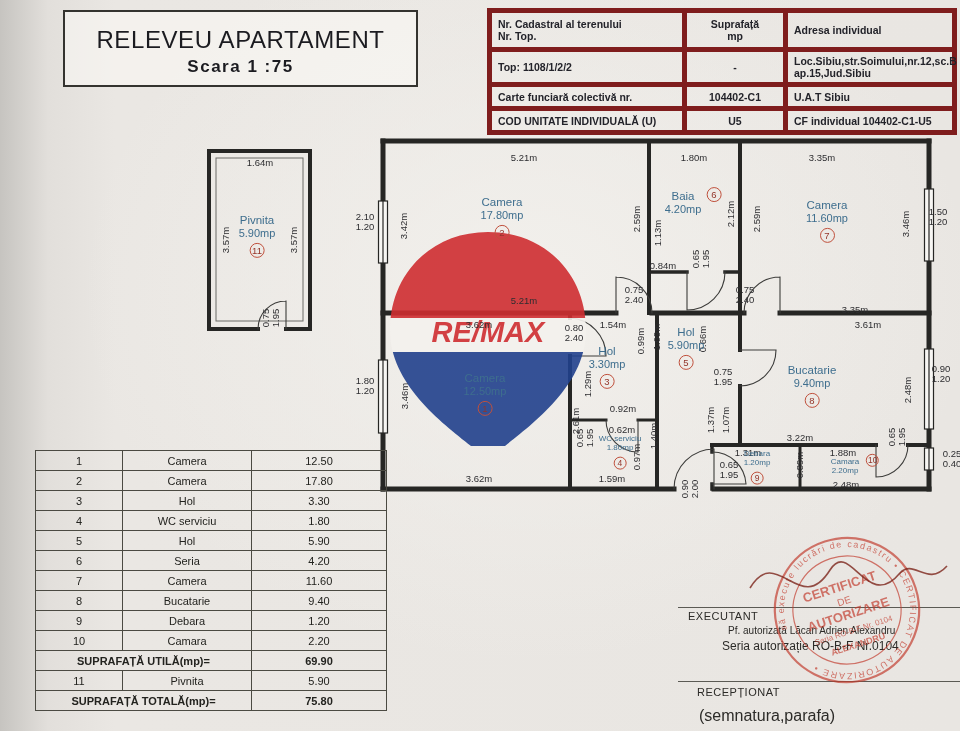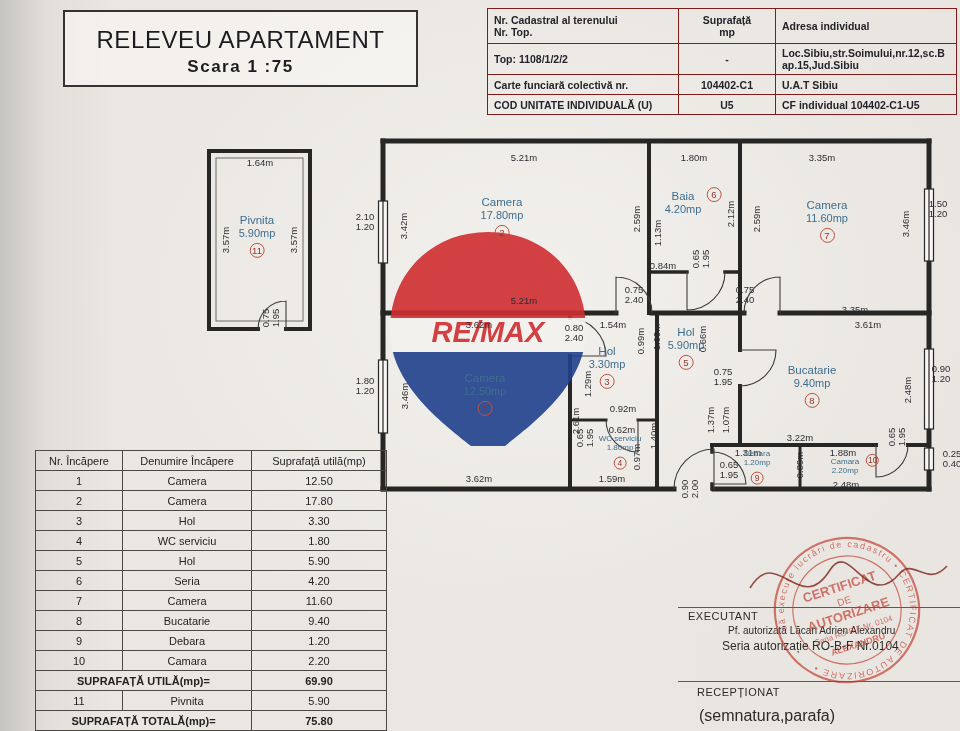--- a/index.html
+++ b/index.html
@@ -17,21 +17,21 @@
     border:2px solid #34332f;background:rgba(251,250,246,.55);
     text-align:center;color:#1b1b20;box-sizing:border-box;
   }
   .title-box .l1{margin-top:14px;font-size:24px;font-weight:normal;letter-spacing:.6px}
   .title-box .l2{margin-top:3px;font-size:17px;font-weight:bold;letter-spacing:1.5px}
   
   table.cadastral{
     position:absolute;left:487px;top:8px;width:470px;border-collapse:collapse;
     font-size:10.5px;font-weight:bold;color:#23232a;table-layout:fixed;
   }
-  table.cadastral td{border:1px solid #7f1d1d;padding:2px 6px;white-space:pre-line;vertical-align:middle}
+  table.cadastral td{border:5px solid #7f1d1d;padding:2px 6px;white-space:pre-line;vertical-align:middle}
   table.cadastral td.c1{width:178px}
   table.cadastral td.c2{width:84px;text-align:center}
   table.cadastral tr:nth-child(1) td{height:30px}
   table.cadastral tr:nth-child(2) td{height:26px}
   table.cadastral tr:nth-child(3) td{height:15px}
   table.cadastral tr:nth-child(4) td{height:15px}
   
   table.rooms{
     position:absolute;left:35px;top:450px;border-collapse:collapse;
     font-size:11px;color:#23231f;table-layout:fixed;
@@ -152,21 +152,21 @@
     <div class="dim" style="left: 694px; top: 158px;">1.80m</div>
     <div class="dim" style="left: 822px; top: 158px;">3.35m</div>
     <div class="dim" style="left: 365px; top: 222px;">2.10
 1.20</div>
     <div class="dim rot" style="left: 404px; top: 226px;">3.42m</div>
     <div class="dim rot" style="left: 637px; top: 219px;">2.59m</div>
     <div class="dim rot" style="left: 658px; top: 233px;">1.13m</div>
     <div class="dim rot" style="left: 731px; top: 214px;">2.12m</div>
     <div class="dim rot" style="left: 757px; top: 219px;">2.59m</div>
     <div class="dim rot" style="left: 906px; top: 224px;">3.46m</div>
-    <div class="dim" style="left: 938px; top: 209px;">1.50
+    <div class="dim" style="left: 938px; top: 217px;">1.50
 1.20</div>
     <div class="dim" style="left: 663px; top: 266px;">0.84m</div>
     <div class="dim rot" style="left: 701px; top: 259px;">0.65
 1.95</div>
     <div class="dim" style="left: 524px; top: 301px;">5.21m</div>
     <div class="dim" style="left: 634px; top: 295px;">0.75
 2.40</div>
     <div class="dim" style="left: 745px; top: 295px;">0.75
 2.40</div>
     <div class="dim" style="left: 855px; top: 310px;">3.35m</div>
@@ -261,25 +261,20 @@
         <td class="c1">COD UNITATE INDIVIDUALĂ (U)</td>
         <td class="c2">U5</td>
         <td class="c3">CF individual 104402-C1-U5</td>
       </tr>
     </tbody>
 </table>
 
 <table class="rooms" style="z-index:5">
   <tbody>
       <tr>
-        <th>Nr. Încăpere</th>
-        <th>Denumire Încăpere</th>
-        <th>Suprafață utilă(mp)</th>
-      </tr>
-      <tr>
         <td class="col1">1</td>
         <td class="col2">Camera</td>
         <td class="col3">12.50</td>
       </tr>
       <tr>
         <td class="col1">2</td>
         <td class="col2">Camera</td>
         <td class="col3">17.80</td>
       </tr>
       <tr>

